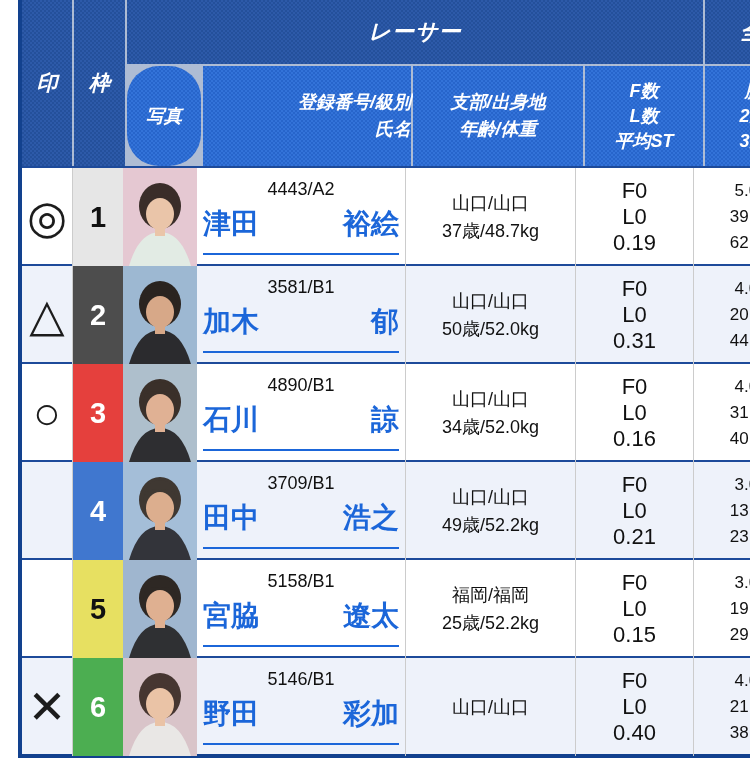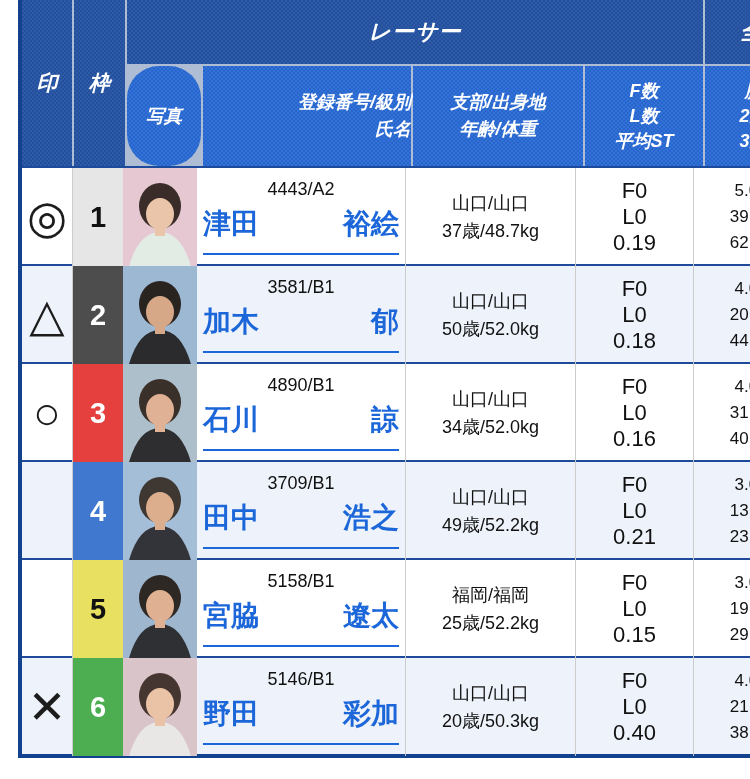--- a/index.html
+++ b/index.html
@@ -163,21 +163,21 @@
             <span>郁</span>
           </a>
         </div>
         <div class="cell c-branch">
           <span>山口/山口</span>
           <span>50歳/52.0kg</span>
         </div>
         <div class="cell c-flst">
           <span>F0</span>
           <span>L0</span>
-          <span>0.18</span>
+          <span>0.31</span>
         </div>
         <div class="cell c-national">
           <span>4.00</span>
           <span>20.00</span>
           <span>44.00</span>
         </div>
       </div>
 
       <div class="row">
         <div class="cell c-mark">○</div>
@@ -302,21 +302,20 @@
         </div>
         <div class="cell c-regname">
           <div class="reg-no">5146/B1</div>
           <a href="#" class="racer-name">
             <span>野田</span>
             <span>彩加</span>
           </a>
         </div>
         <div class="cell c-branch">
           <span>山口/山口</span>
-          <span>20歳/50.3kg</span>
         </div>
         <div class="cell c-flst">
           <span>F0</span>
           <span>L0</span>
           <span>0.40</span>
         </div>
         <div class="cell c-national">
           <span>4.00</span>
           <span>21.00</span>
           <span>38.00</span>

